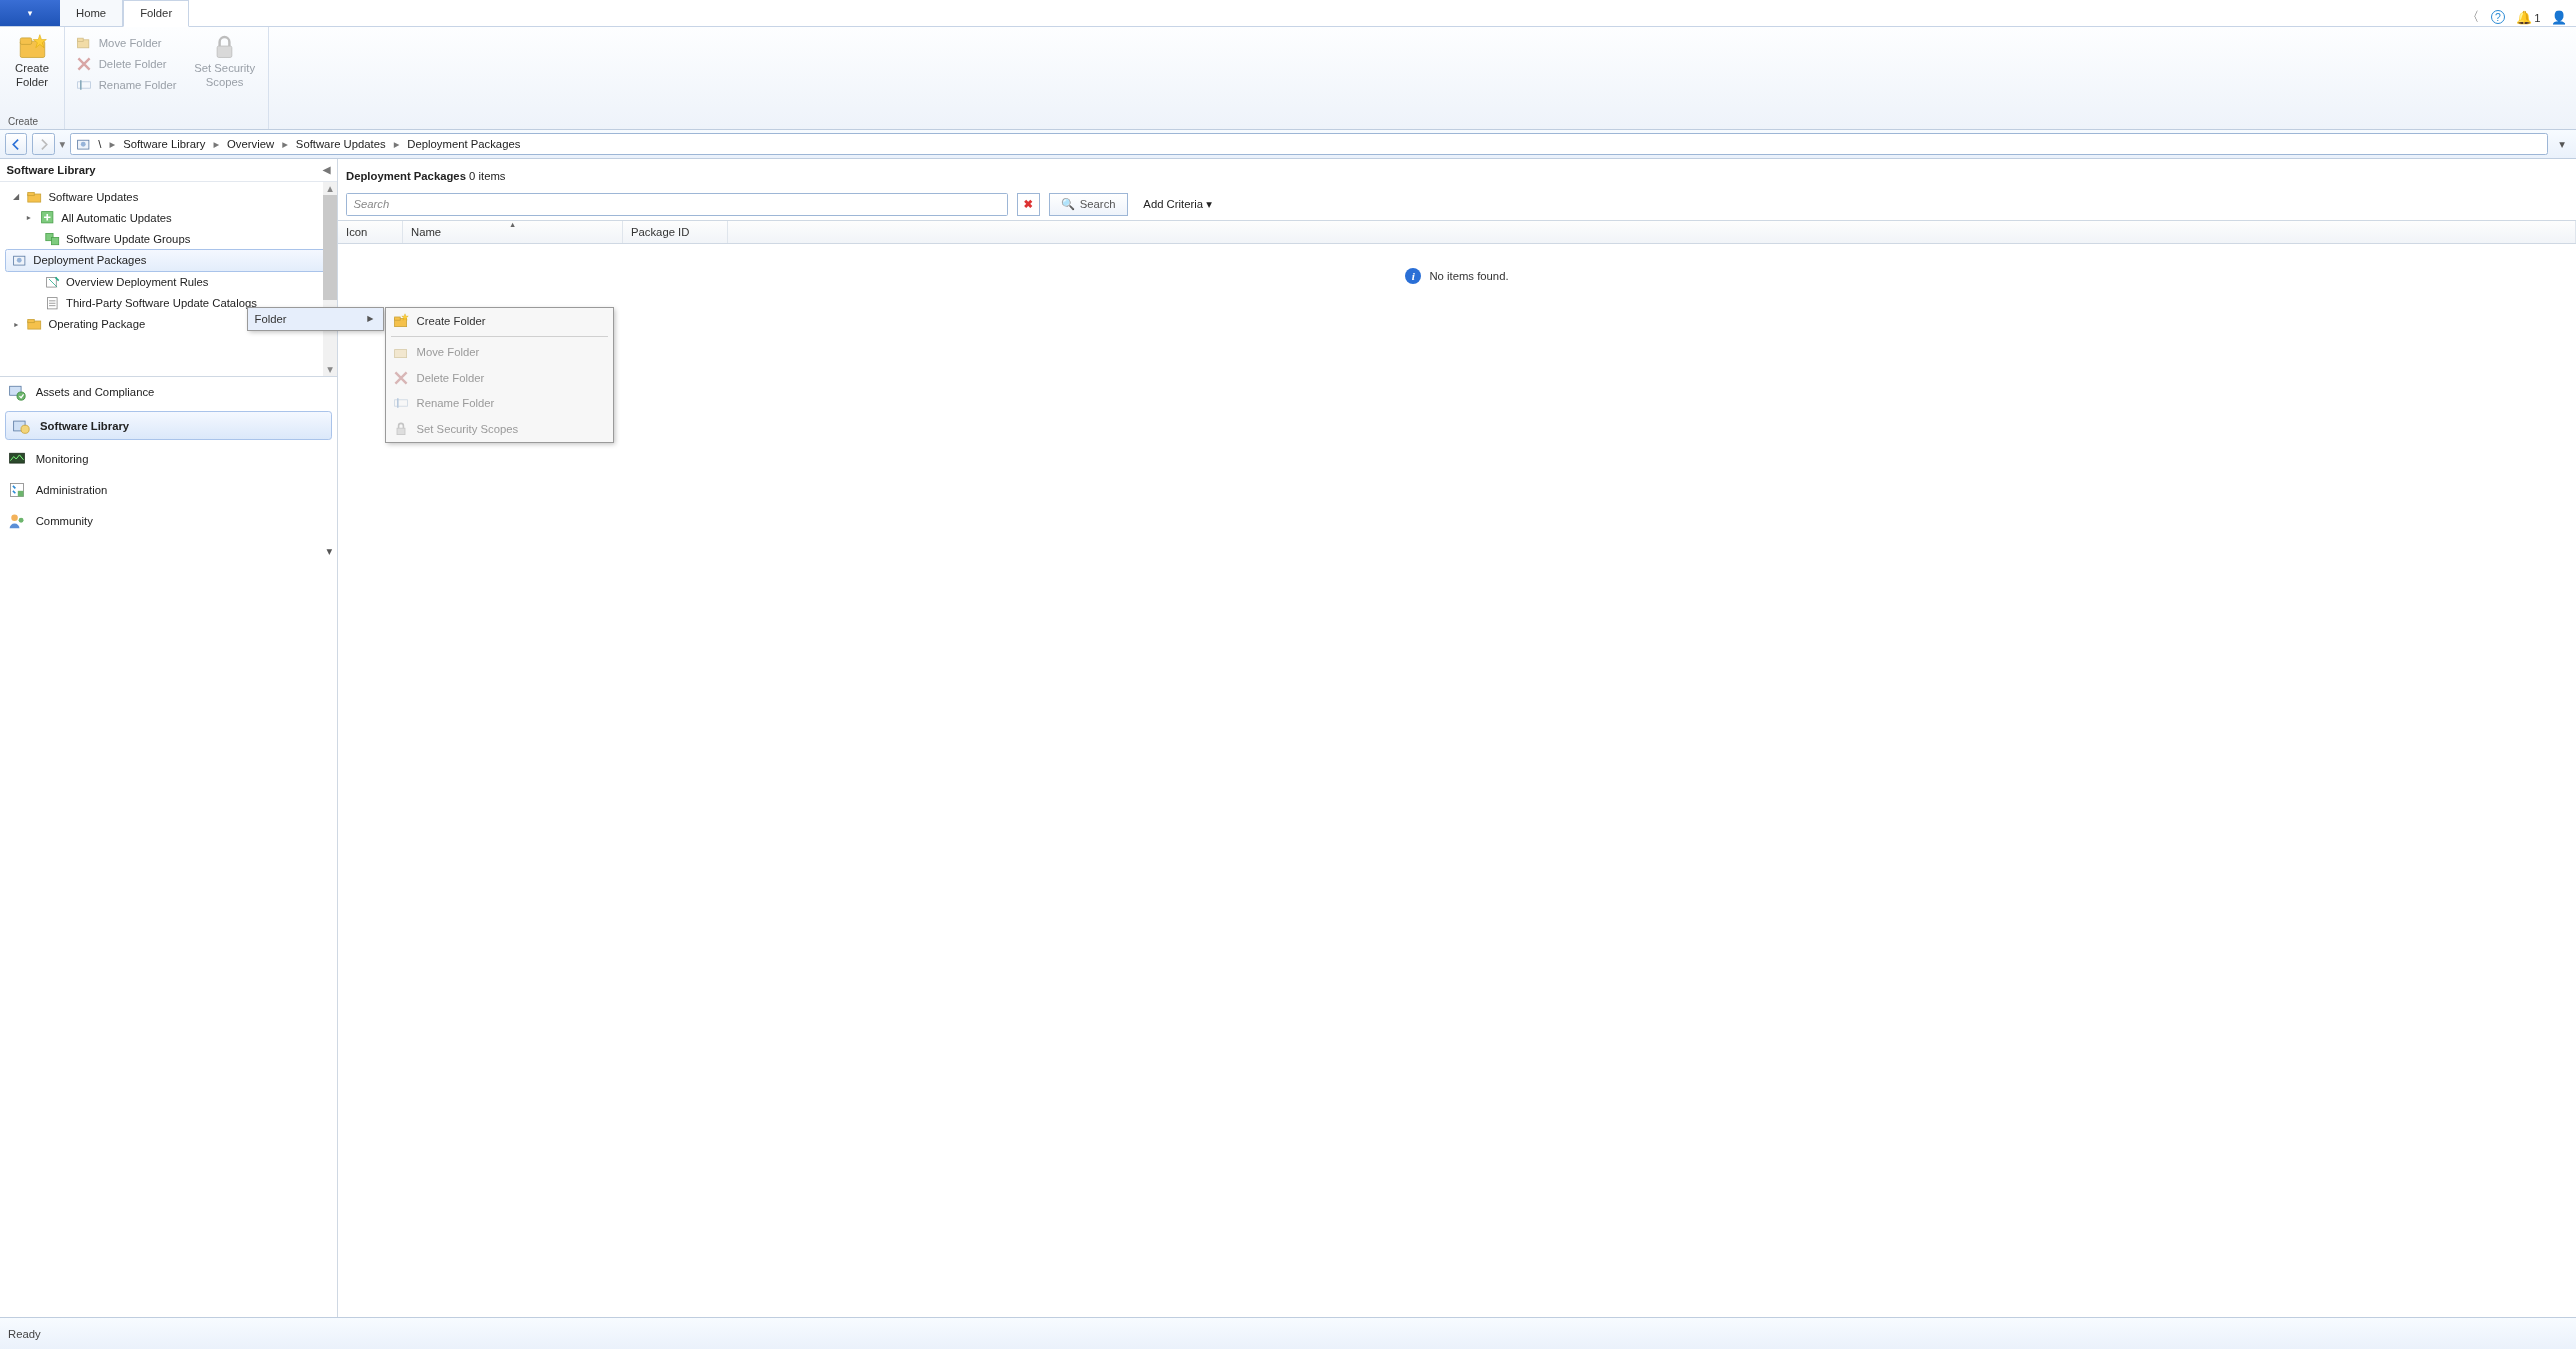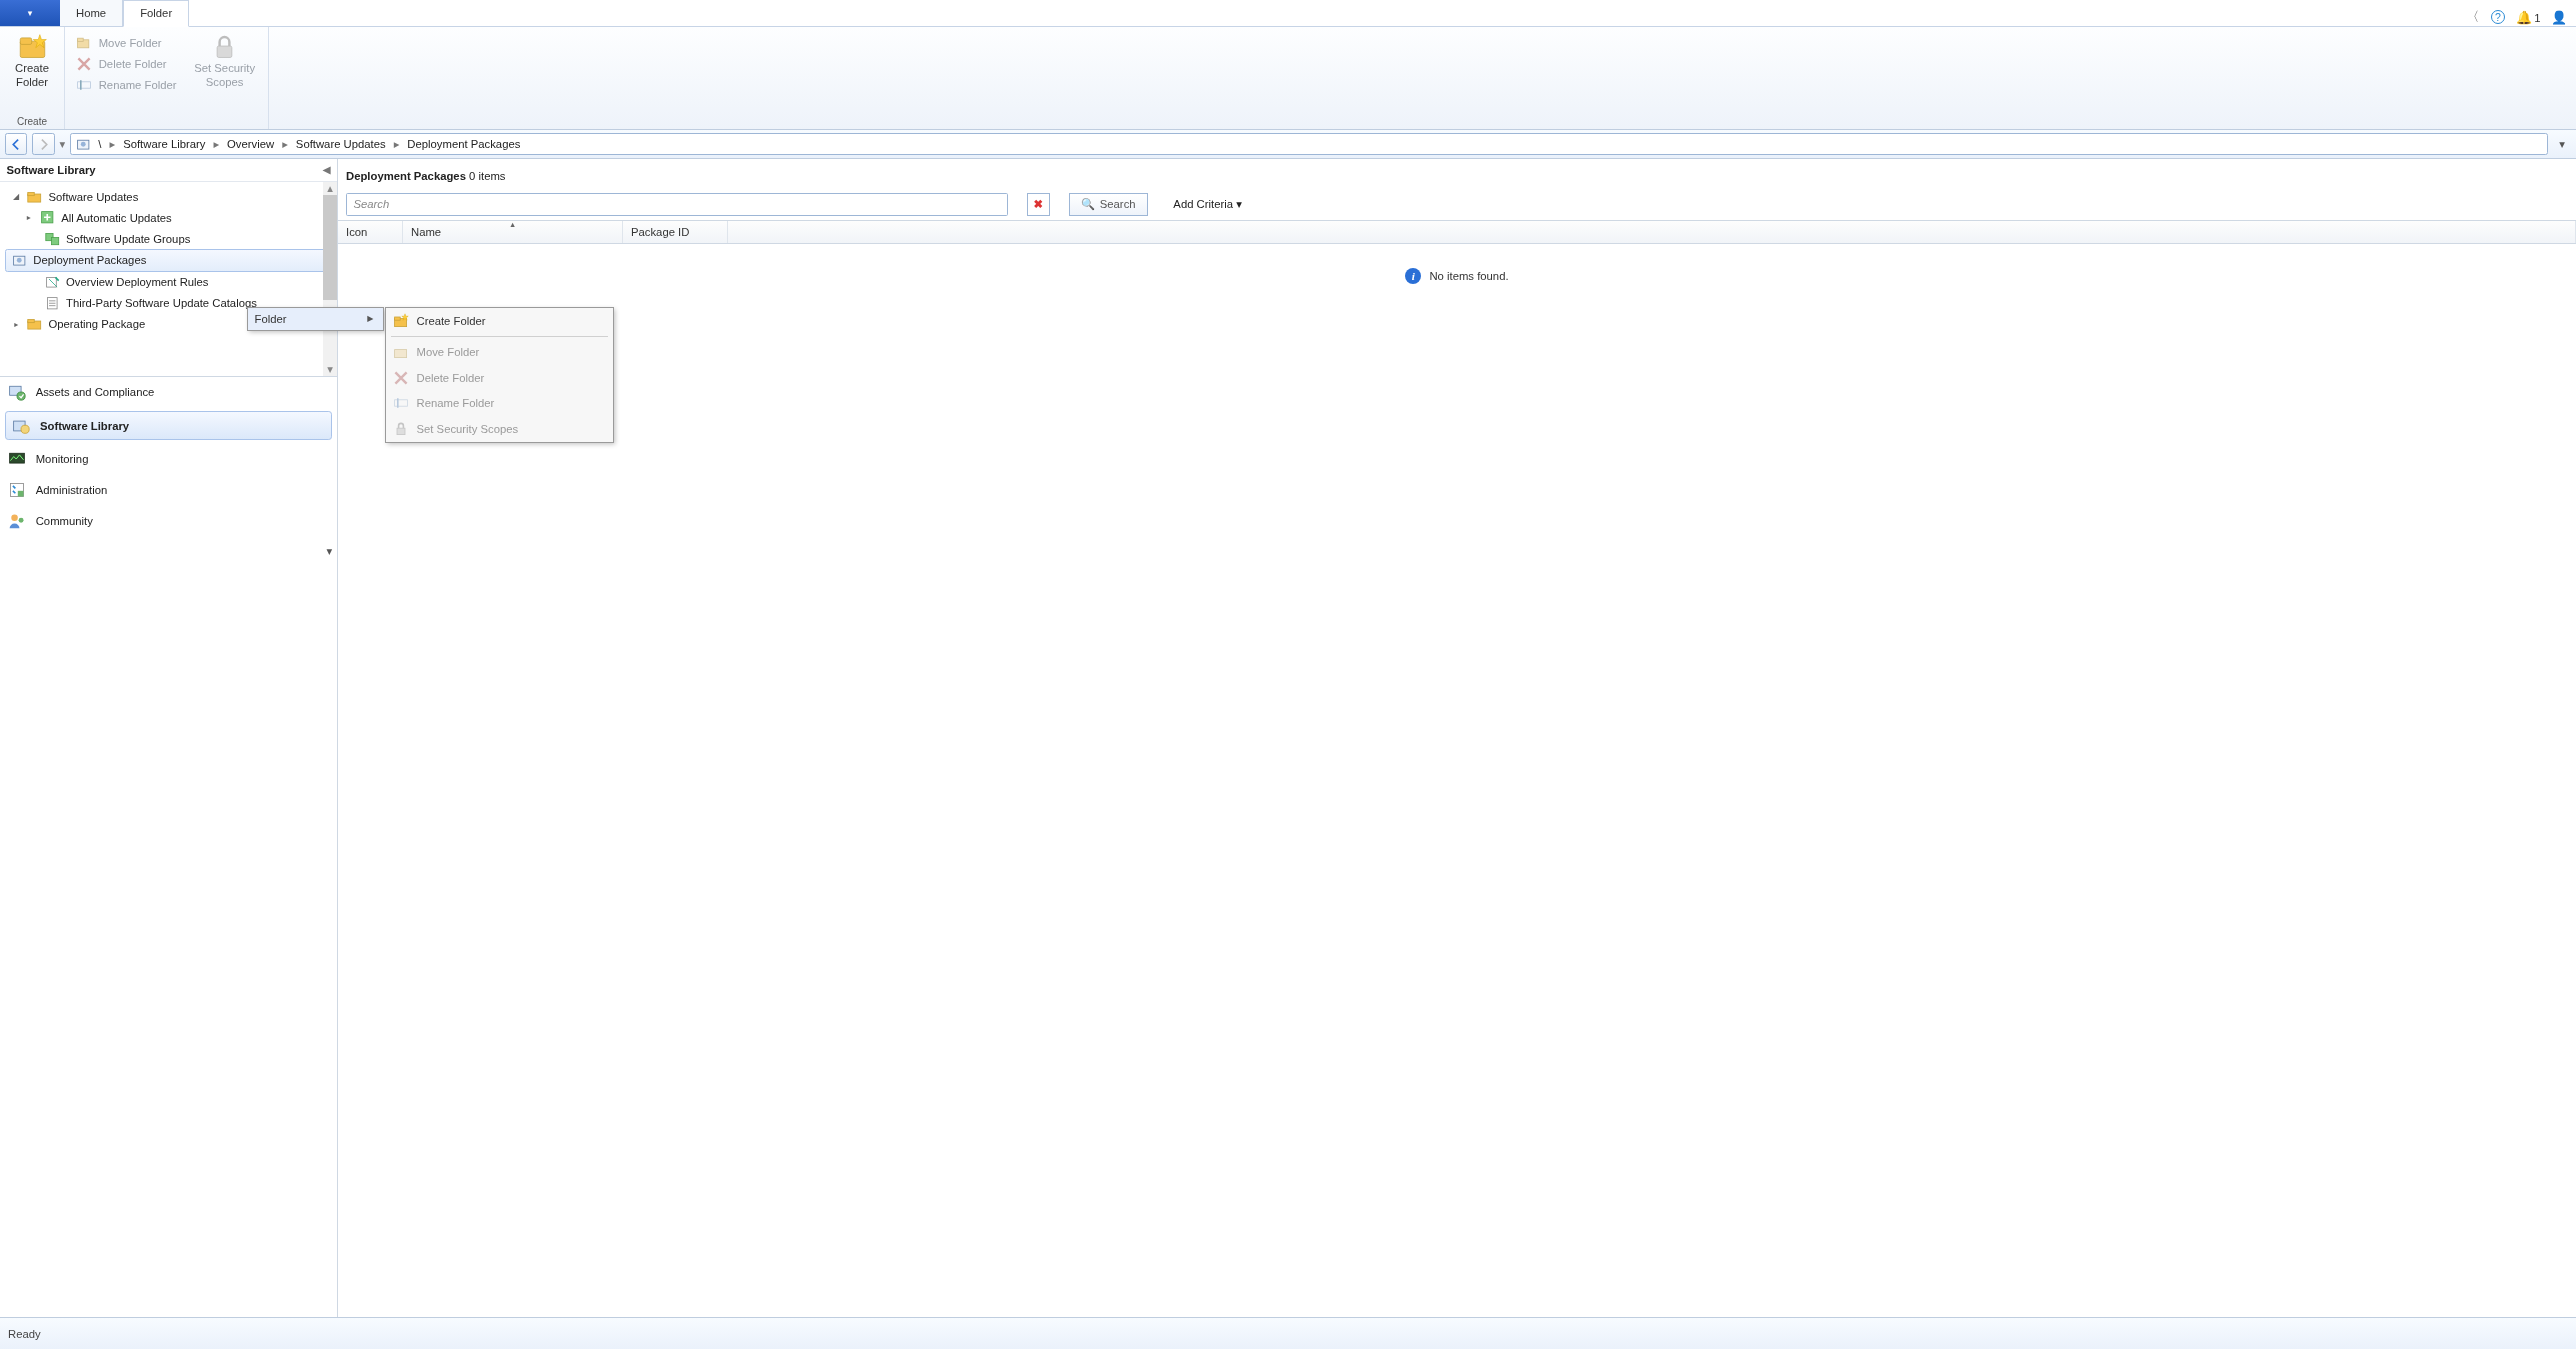--- a/index.html
+++ b/index.html
@@ -10,21 +10,21 @@
   .qat { background: linear-gradient(#3a6fd6,#1f54b7); width: 60px; height: 27px; display:flex; align-items:center; justify-content:center; color:#fff;}
   .qat::after{content:"▾";font-size:9px;}
   .tab { padding: 4.8px 16px; height: 27px; display:flex; align-items:center; border-right:0.8px solid #c7d4e6; color:#333; cursor:default;}
   .tab.active{ background:#fff; border:0.8px solid #c7d4e6; border-bottom:0.8px solid #fff; margin-bottom:-0.8px;}
   .tab.inactive{ background:#f6f9fc;}
   .titlebar-icons{ margin-left:auto; display:flex; align-items:center; gap:11.3px; padding-right:8px; color:#666;}
   .titlebar-icons span{font-size:13px;}
 
   
   .ribbon{ display:flex; height:103px; background:linear-gradient(#fdfeff,#eef3fa); border-bottom:0.8px solid #bfcddf;}
-  .ribgroup{ display:flex; flex-direction:column; align-items:center; justify-content:space-between; padding:3.2px 8px 1.6px 8px; border-right:0.8px solid #d7e0ed;}
+  .ribgroup{ display:flex; flex-direction:column; align-items:flex-start; justify-content:space-between; padding:3.2px 8px 1.6px 8px; border-right:0.8px solid #d7e0ed;}
   .ribgroup-label{ font-size:10px; color:#555; padding-top:1.6px;}
   .bigbtn{ display:flex; flex-direction:column; align-items:center; justify-content:center; gap:1.6px; padding:3.2px 4.8px; color:#333; min-width:48px;}
   .bigbtn .ic{ width:31px; height:27.5px;}
   .smallbtns{ display:flex; flex-direction:column; gap:4.8px; padding:4.8px 3.2px;}
   .smallbtn{ display:flex; align-items:center; gap:6.5px; color:#9aa0a8;}
   .smallbtn .ic{width:16px;height:16px;display:inline-block;}
   .ribrow{display:flex; align-items:flex-start; gap:9.7px;}
 
   
   .navrow{ display:flex; align-items:center; height:29px; background:linear-gradient(#f7fbff,#eaf1fb); border-bottom:0.8px solid #bfcddf; gap:4.8px; padding:0 4.8px;}
@@ -53,21 +53,21 @@
   .wunder{ border-top:0.8px solid #cfd8e3;}
   .wnav{ display:flex; align-items:center; gap:9.7px; padding:6.5px 8px; color:#222;}
   .wnav .ic{width:18px;height:18px;display:inline-block;}
   .wnav.active{ background:linear-gradient(#f4f8ff,#dbe8fa); border:0.8px solid #a9c3ea; border-radius:3.2px; margin:3.2px 4.8px; padding:4.8px 6.5px; font-weight:600;}
   .wunder-bottom{ height:29px; display:flex; align-items:center; justify-content:flex-end; padding-right:4.8px; color:#555;}
 
   
   .mainpane{ flex:1; display:flex; flex-direction:column;}
   .maintitle{ padding:11px 8px; color:#222;}
   .maintitle b{font-weight:700;}
-  .searchrow{ display:flex; align-items:center; gap:19px; padding:0 8px 4.8px 8px;}
+  .searchrow{ display:flex; align-items:center; gap:9px; padding:0 8px 4.8px 8px;}
   .searchbox{ flex:0 0 662px; height:22.6px; border:0.8px solid #9db6d6; border-radius:1.6px; background:#fff; color:#888; font-style:italic; padding:0 6.5px; display:flex; align-items:center;}
   .xbtn{ width:22.6px; height:22.6px; border:0.8px solid #9db6d6; background:#fff; display:flex;align-items:center;justify-content:center; color:#d33; font-weight:bold;}
   .sbtn{ height:22.6px; border:0.8px solid #9db6d6; background:linear-gradient(#fff,#eef3fa); display:flex;align-items:center;gap:4.8px;padding:0 11.3px; color:#555;}
   .addcrit{ color:#222; padding-left:6.5px;}
   .colhdr{ display:flex; border-top:0.8px solid #cfd8e3; border-bottom:0.8px solid #cfd8e3; background:linear-gradient(#fdfdfd,#f1f4f8);}
   .colhdr div{ padding:4.8px 8px; border-right:0.8px solid #dfe5ec; color:#333;}
   .col-icon{width:65px;}
   .col-name{width:220px; position:relative;}
   .col-name::after{content:"▲"; font-size:7.3px; position:absolute; top:-1.6px; left:50%; transform:translateX(-50%); color:#666;}
   .col-pkg{width:105px;}

